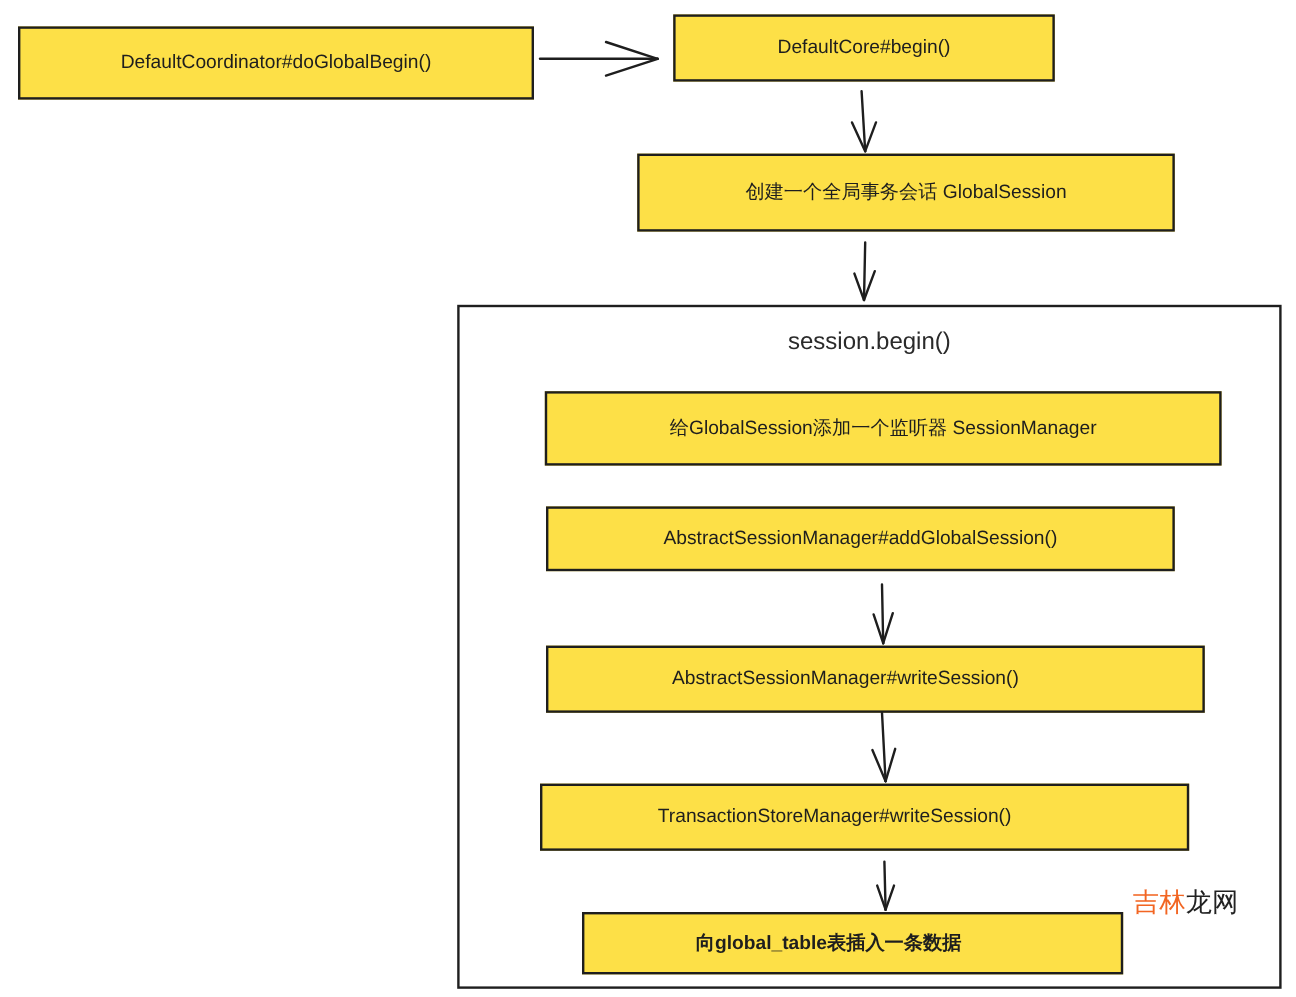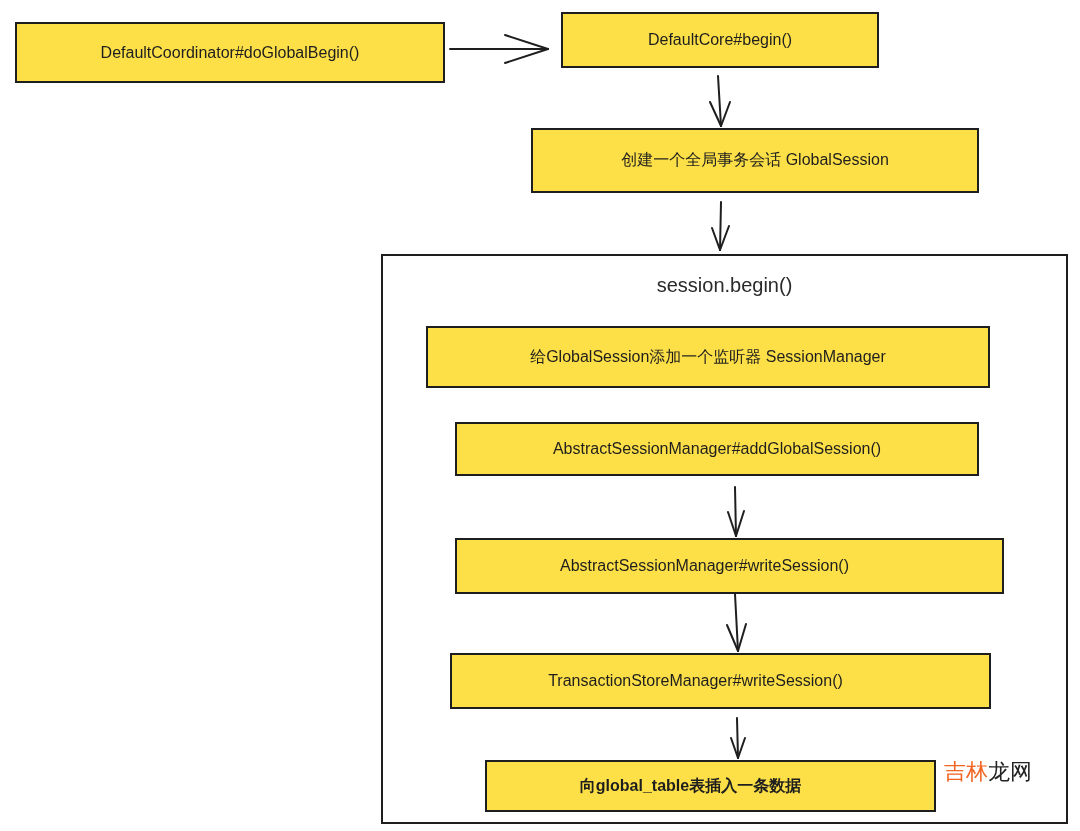--- a/index.html
+++ b/index.html
@@ -6,21 +6,21 @@
     body { width: 1080px; height: 831px; position: relative; overflow: hidden;
            font-family: "Liberation Sans", "DejaVu Sans", sans-serif; color: #1e1e1e; }
     .box { position: absolute; box-sizing: border-box; border: 2px solid #1e1e1e;
            display: flex; align-items: center; justify-content: center;
            font-size: 16px; white-space: nowrap; background: #fde047; }
     .box span { display: block; }
     .container { position: absolute; box-sizing: border-box; border: 2px solid #1e1e1e; }
     .container-label { position: absolute; left: 0; right: 0; top: 18px; text-align: center;
                        font-size: 20px; color: #2a2a2a; }
     svg.arrows { position: absolute; left: 0; top: 0; width: 1080px; height: 831px; pointer-events: none; }
-    .watermark { position: absolute; left: 944px; top: 757px; font-size: 22px; white-space: nowrap; text-align: center; }
+    .watermark { position: absolute; left: 944px; top: 737px; font-size: 22px; white-space: nowrap; text-align: center; }
     .wm-a { color: #f26522; }
     .wm-b { color: #222222; }
   </style>
 </head>
 <body>
 
 <div class="box" style="left:15px; top:22px; width:430px; height:61px;">
   <span>DefaultCoordinator#doGlobalBegin()</span>
 </div>
 
@@ -29,21 +29,21 @@
 </div>
 
 <div class="box" style="left:531px; top:128px; width:448px; height:65px;">
   <span>创建一个全局事务会话 GlobalSession</span>
 </div>
 
 <div class="container" style="left:381px; top:254px; width:687px; height:570px;">
   <div class="container-label">session.begin()</div>
 </div>
 
-<div class="box" style="left:426px; top:326px; width:564px; height:62px;justify-content:center;">
+<div class="box" style="left:454px; top:326px; width:564px; height:62px;justify-content:center;">
   <span>给GlobalSession添加一个监听器 SessionManager</span>
 </div>
 
 <div class="box" style="left:455px; top:422px; width:524px; height:54px;">
   <span>AbstractSessionManager#addGlobalSession()</span>
 </div>
 
 <div class="box" style="left:455px; top:538px; width:549px; height:56px;">
   <span style="margin-right:50px;">AbstractSessionManager#writeSession()</span>
 </div>

